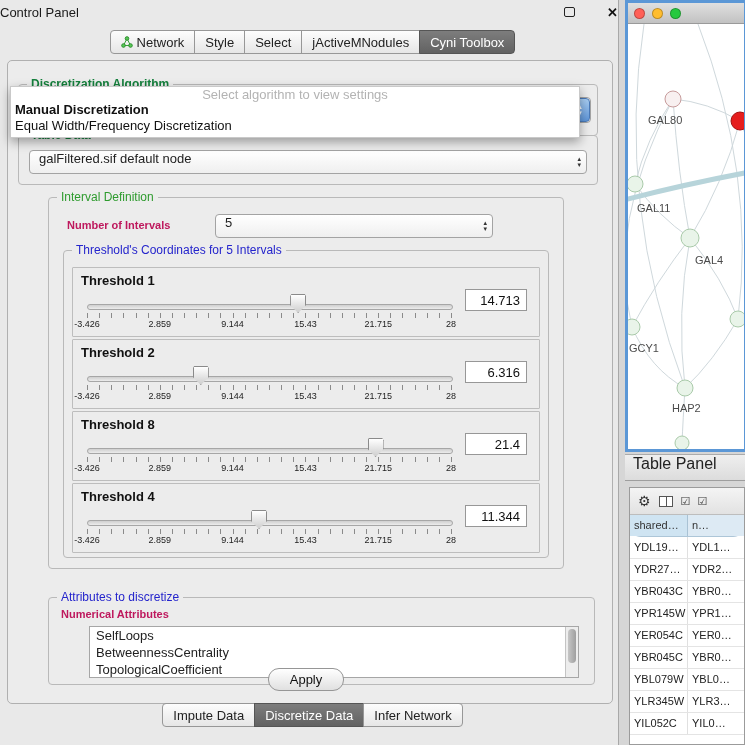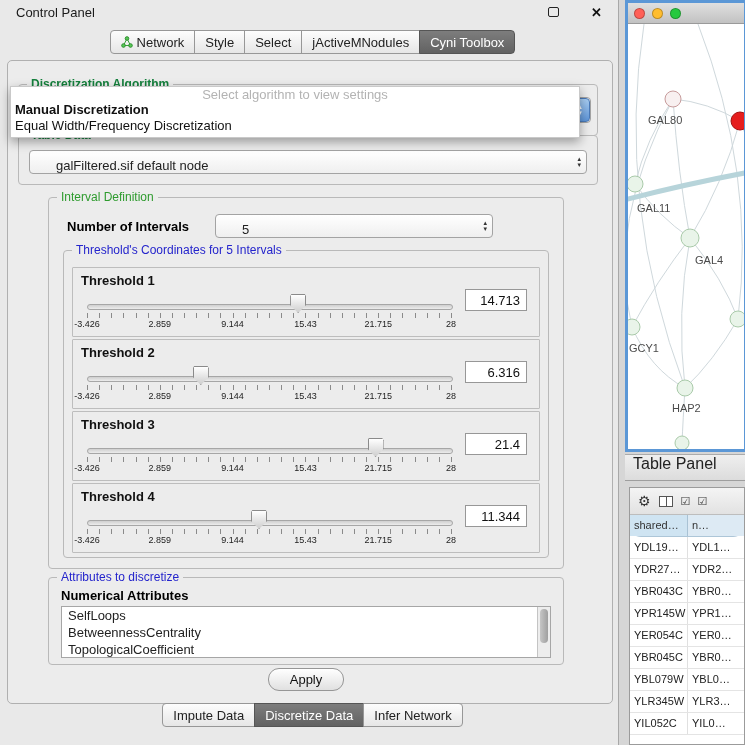--- a/index.html
+++ b/index.html
@@ -2,21 +2,21 @@
 <html style="--accent-blue: #5b97d6; --group-green: #2e9b2e; --group-blue: #2424cc; --header-blue: #cfe4f2; --edge: #cfd8dc;"><head>
 <meta charset="utf-8">
 <style>
   html,body{margin:0;padding:0;width:745px;height:745px;overflow:hidden;
     font-family:"Liberation Sans",sans-serif;background:#d6d6d6;}
   #root{position:relative;width:745px;height:745px;}
 
   
   .control-panel{position:absolute;left:0;top:0;width:618px;height:745px;
     background:#e9e9e9;border-right:1px solid #a8a8a8;}
-  .cp-titlebar{height:24px;display:flex;align-items:center;padding:0 16px;font-size:13px;color:#1a1a1a;gap:20px;}
+  .cp-titlebar{height:24px;display:flex;align-items:center;padding:0 0;font-size:13px;color:#1a1a1a;gap:20px;}
   .cp-titlebar .spacer{flex:1;}
   .float-icon{width:9px;height:8px;border:1.5px solid #222;border-radius:2px;margin-right:12px;}
   .close-icon{font-size:13px;font-weight:bold;color:#111;line-height:1;}
 
   .tab-row{position:absolute;left:4px;width:618px;display:flex;justify-content:center;}
   .top-tabs{top:30px;}
   .bottom-tabs{top:703px;}
   .tab{height:22px;display:flex;align-items:center;gap:4px;padding:0 10px;font-size:13px;color:#222;
     background:linear-gradient(#fdfdfd,#e6e6e6);border:1px solid #979797;margin-left:-1px;cursor:default;}
   .tab:first-child{border-radius:4px 0 0 4px;}
@@ -26,21 +26,21 @@
   .cp-content{position:absolute;left:7px;top:60px;width:604px;height:642px;
     border:1px solid #b0b0b0;border-radius:5px;background:#ececec;}
 
   .group{position:absolute;border:1px solid #b9b9b9;border-radius:4px;}
   .group-label{position:absolute;top:-8px;left:8px;background:#ececec;padding:0 4px;font-size:12px;white-space:nowrap;}
   .label-dark{color:#15803d;font-weight:bold;}
   .label-green{color:var(--group-green);}
   .label-blue{color:var(--group-blue);}
 
   .combo{position:absolute;background:linear-gradient(#ffffff,#efefef);border:1px solid #a3a3a3;
-    border-radius:4px;font-size:13px;color:#222;display:flex;align-items:flex-end;padding:0 26px;box-sizing:border-box;}
+    border-radius:4px;font-size:13px;color:#222;display:flex;align-items:flex-start;padding:0 9px;box-sizing:border-box;}
   .combo .arrows{position:absolute;right:5px;top:50%;transform:translateY(-50%);
     display:flex;flex-direction:column;align-items:center;line-height:6px;font-size:7px;color:#333;}
   .blue-cap{position:absolute;right:0;top:0;bottom:0;width:20px;border-radius:4px;
     background:linear-gradient(#a8cdf2,#5e95d8);border:1px solid #4a7ab8;box-sizing:border-box;
     display:flex;flex-direction:column;align-items:center;justify-content:center;line-height:6px;font-size:7px;color:#fff;}
 
   .dropdown-overlay{position:absolute;left:2px;top:25px;width:568px;height:50px;background:#fff;
     border:1px solid #c9c9c9;box-shadow:0 4px 10px rgba(0,0,0,.35);z-index:5;}
   .dd-hint{font-size:13px;color:#b3b3b3;text-align:center;height:15px;line-height:15px;}
   .dd-item{font-size:13px;color:#111;height:16px;line-height:16px;padding-left:4px;}
@@ -52,23 +52,23 @@
   .t-track{position:absolute;left:14px;top:36px;width:364px;height:4px;border:1px solid #a6a6a6;
     border-radius:3px;background:linear-gradient(#cfcfcf,#ececec);}
   .t-thumb{position:absolute;top:26px;width:14px;height:17px;background:linear-gradient(#ffffff,#cfcfcf);
     border:1px solid #8a8a8a;clip-path:polygon(8% 0,92% 0,100% 12%,100% 58%,50% 100%,0 58%,0 12%);}
   .t-ruler{position:absolute;left:14px;top:45px;width:365px;height:5px;
     background:repeating-linear-gradient(90deg,#8a8a8a 0,#8a8a8a 1px,transparent 1px,transparent 12.133px);}
   .t-tick{position:absolute;top:51px;font-size:9px;color:#222;transform:translateX(-50%);white-space:nowrap;}
   .t-value{position:absolute;left:392px;top:21px;width:62px;height:22px;background:#fff;border:1px solid #979797;
     font-size:13px;color:#111;text-align:right;line-height:22px;padding-right:6px;box-sizing:border-box;}
 
-  .bold-label{position:absolute;font-size:13px;font-weight:bold;color:#000000;}
-
-  .listbox{position:absolute;background:#fff;border:1px solid #a6a6a6;overflow:hidden;}
+  .bold-label{position:absolute;font-size:11px;font-weight:bold;color:#be185d;}
+
+  .listbox{position:absolute;background:#fff;border:1px solid #a6a6a6;overflow:hidden;margin-left:28px;}
   .list-item{font-size:13px;color:#222;line-height:17px;padding-left:6px;white-space:nowrap;}
   .scrollbar{position:absolute;right:0;top:0;bottom:0;width:12px;background:#ededed;border-left:1px solid #c4c4c4;}
   .scroll-thumb{width:8px;height:34px;margin:2px auto 0;background:linear-gradient(90deg,#c6c6c6,#9f9f9f);border-radius:4px;}
 
   .apply-btn{position:absolute;left:260px;top:607px;width:76px;height:23px;border:1px solid #969696;border-radius:11px;
     background:linear-gradient(#ffffff,#e0e0e0);font-size:13px;color:#111;font-family:"Liberation Sans",sans-serif;}
 
   
   .net-window{position:absolute;left:625px;top:0;width:122px;height:452px;box-sizing:border-box;
     border:3px solid var(--accent-blue);background:#fff;overflow:hidden;}
@@ -201,21 +201,21 @@
                 <div class="t-ruler"></div>
                 <span class="t-tick" style="left: 14px;">-3.426</span>
                 <span class="t-tick" style="left: 86.8px;">2.859</span>
                 <span class="t-tick" style="left: 159.6px;">9.144</span>
                 <span class="t-tick" style="left: 232.4px;">15.43</span>
                 <span class="t-tick" style="left: 305.2px;">21.715</span>
                 <span class="t-tick" style="left: 378px;">28</span>
                 <div class="t-value">6.316</div>
               </div>
               <div class="t-box" style="top: 160px;">
-                <div class="t-label">Threshold 3</div>
+                <div class="t-label">Threshold 8</div>
                 <div class="t-track"></div>
                 <div class="t-thumb" style="left: 294.554px;"></div>
                 <div class="t-ruler"></div>
                 <span class="t-tick" style="left: 14px;">-3.426</span>
                 <span class="t-tick" style="left: 86.8px;">2.859</span>
                 <span class="t-tick" style="left: 159.6px;">9.144</span>
                 <span class="t-tick" style="left: 232.4px;">15.43</span>
                 <span class="t-tick" style="left: 305.2px;">21.715</span>
                 <span class="t-tick" style="left: 378px;">28</span>
                 <div class="t-value">21.4</div>
@@ -230,21 +230,21 @@
                 <span class="t-tick" style="left: 159.6px;">9.144</span>
                 <span class="t-tick" style="left: 232.4px;">15.43</span>
                 <span class="t-tick" style="left: 305.2px;">21.715</span>
                 <span class="t-tick" style="left: 378px;">28</span>
                 <div class="t-value">11.344</div>
               </div>
             </div>
         </div>
       </div>
 
-      <div class="group" style="left:40px;top:516px;width:514px;height:86px;">
+      <div class="group" style="left:40px;top:536px;width:514px;height:86px;padding-left:31px;">
         <span class="group-label label-blue">Attributes to discretize</span>
         <span class="bold-label" style="left:12px;top:10px;">Numerical Attributes</span>
         <div class="listbox" style="left:12px;top:28px;width:488px;height:50px;">
           <div class="scrollbar">
             <div class="scroll-thumb"></div>
           </div>
         <div class="list-item">SelfLoops</div>
             <div class="list-item">BetweennessCentrality</div>
             <div class="list-item">TopologicalCoefficient</div>
           </div>

